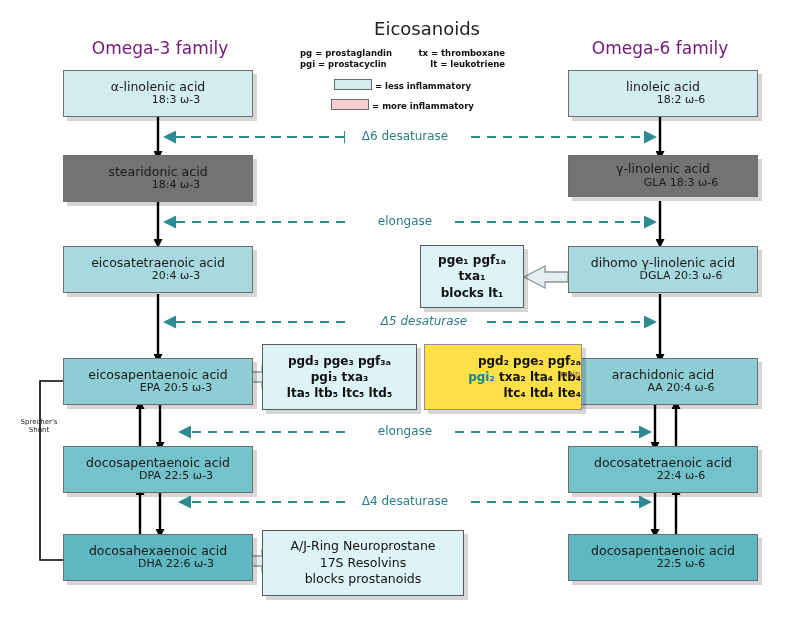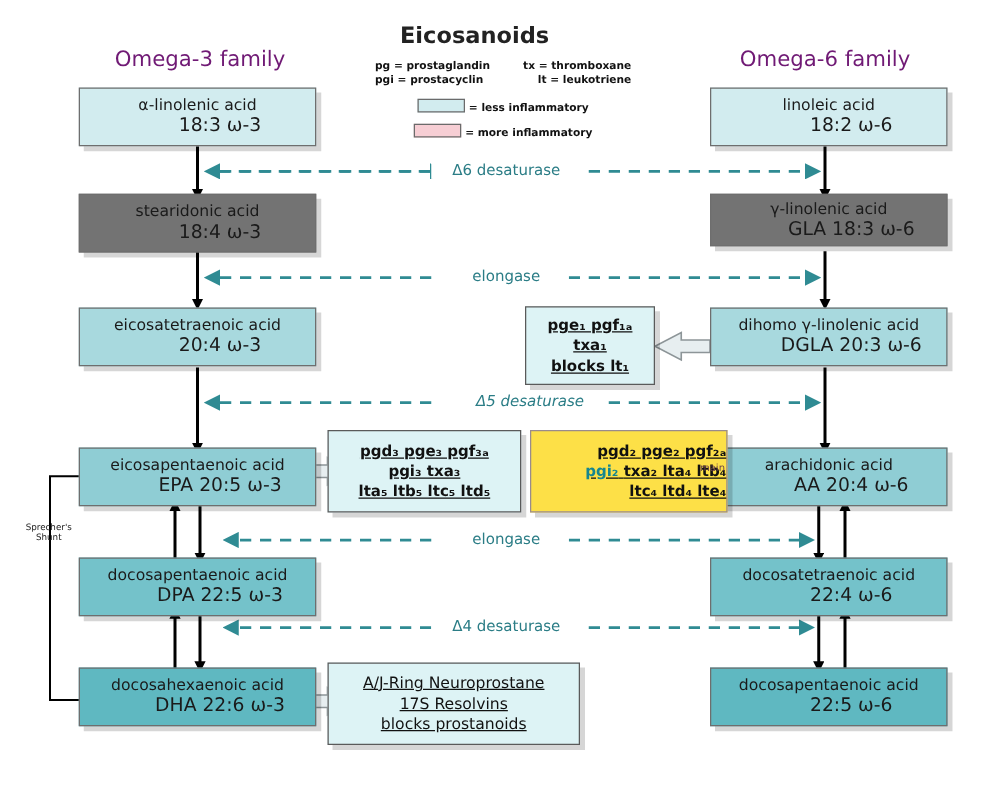--- a/index.html
+++ b/index.html
@@ -15,21 +15,21 @@
   .abs{position:absolute;}
 
   
   .col-head{
     font-size:17px;color:#701a75;text-align:center;
     white-space:nowrap;
   }
 
   
   .title{
-    font-size:18px;color:#222;text-align:left;white-space:nowrap;font-weight:bold;
+    font-size:18px;color:#222;text-align:right;white-space:nowrap;
   }
 
   
   .legend-row{
     font-size:8.5px;font-weight:bold;color:#111;white-space:nowrap;
     letter-spacing:0px;
   }
   .legend-swatch{
     display:inline-block;width:36px;height:9px;
     border:1px solid #6b6b6b;vertical-align:-1px;
@@ -41,39 +41,39 @@
   
   .box{
     box-sizing:border-box;
     border:1px solid #6e6e6e;
     text-align:center;
     display:flex;flex-direction:column;justify-content:center;
     line-height:1.18;
     box-shadow:4px 4px 0 rgba(0,0,0,0.16);
   }
   .box .l1{font-size:12.5px;}
-  .box .l2{font-size:15px;padding-left:36px;}
+  .box .l2{font-size:11px;padding-left:36px;}
   .tone1{background:#d2ecef;}
   .tone2{background:#737373;}
   .tone3{background:#a8d9de;}
   .tone4{background:#8fcdd4;}
   .tone5{background:#74c2ca;}
   .tone6{background:#5fb8c1;}
 
   
   .prod{
     box-sizing:border-box;
     border:1px solid #5a5a5a;
     background:#ddf3f5;
     display:flex;flex-direction:column;justify-content:center;
     text-align:center;
     box-shadow:4px 4px 0 rgba(0,0,0,0.16);
   }
   .prod.pink{background:#fde047;border-color:#9a8b8d;align-items:flex-end;}
-  .prod .pl{font-size:12px;font-weight:bold;color:#111;line-height:1.35;text-decoration:underline;}
+  .prod .pl{font-size:12px;font-weight:bold;color:#111;line-height:1.35;}
   .prod .pl.normal{font-weight:normal;font-size:12.5px;}
   .teal-txt{color:#16868f;}
 
   
   .enz{
     font-size:12px;color:#2b7d86;white-space:nowrap;text-align:center;
     background:#ffffff;padding:0 5px;
   }
 
   

